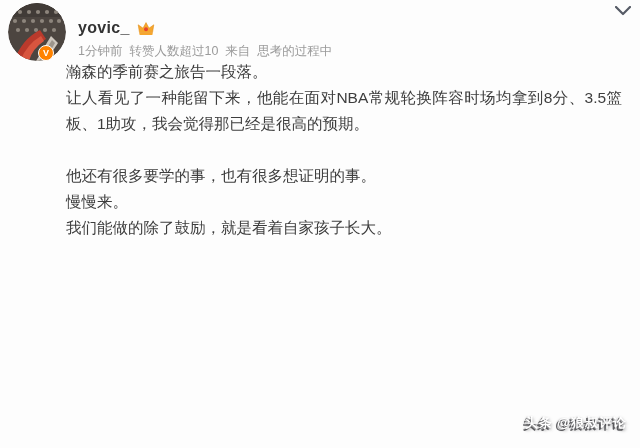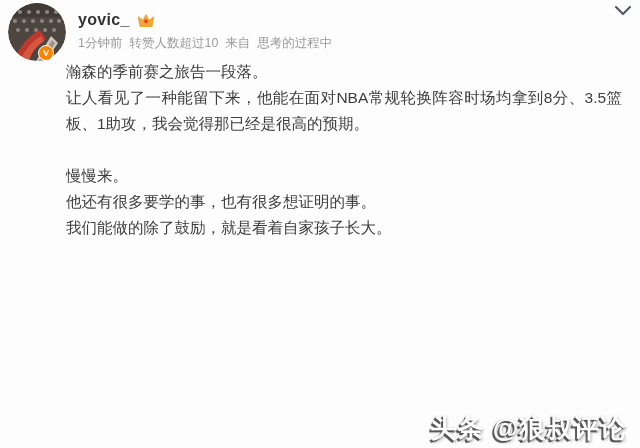--- a/index.html
+++ b/index.html
@@ -35,21 +35,21 @@
       border: 1.5px solid #fff;
       border-radius: 50%;
       color: #fff;
       font-size: 9px;
       font-weight: bold;
       display: flex;
       align-items: center;
       justify-content: center;
       line-height: 1;
     }
-    .head-text { margin-left: 12px; padding-top: 8px; }
+    .head-text { margin-left: 12px; padding-top: 8px; margin-top: 8px; }
     .name-row { display: flex; align-items: center; }
     .username {
       font-size: 16px;
       font-weight: bold;
       color: #333;
       letter-spacing: .3px;
       cursor: pointer;
     }
     .crown-icon { margin-left: 7px; margin-top: 1px; }
     .meta {
@@ -80,22 +80,22 @@
       color: #3d3d3d;
       text-align: justify;
     }
     .post-body p { margin: 0 0 26px 0; }
     .post-body p:last-child { margin-bottom: 0; }
     .bl { display: block; }
 
     
     .watermark {
       position: absolute;
-      right: 13px; bottom: 2px;
-      font-size: 26px;
+      right: 13px; bottom: 16px;
+      font-size: 13px;
       font-weight: bold;
       letter-spacing: 1px;
       color: #ffffff;
       text-shadow: -2px 2px 0 rgba(72,72,75,.85), -1px 1px 2px rgba(72,72,75,.7), 1px 2px 3px rgba(120,120,122,.45);
       white-space: nowrap;
     }
   </style>
 </head>
 <body>
 
@@ -161,21 +161,21 @@
       <polyline points="1,1 8,8 15,1" fill="none" stroke="#565b66" stroke-width="2.2" stroke-linecap="round" stroke-linejoin="round"></polyline>
     </svg>
   </div>
 
   <main class="post-body">
     <p>
       <span class="bl">瀚森的季前赛之旅告一段落。</span>
       <span class="bl">让人看见了一种能留下来，他能在面对NBA常规轮换阵容时场均拿到8分、3.5篮板、1助攻，我会觉得那已经是很高的预期。</span>
     </p>
     <p>
+      <span class="bl">他还有很多要学的事，也有很多想证明的事。</span>
       <span class="bl">慢慢来。</span>
-      <span class="bl">他还有很多要学的事，也有很多想证明的事。</span>
       <span class="bl">我们能做的除了鼓励，就是看着自家孩子长大。</span>
     </p>
   </main>
 
   <div class="watermark">头条 @狼叔评论</div>
 
 </div>
 
 </body></html>

